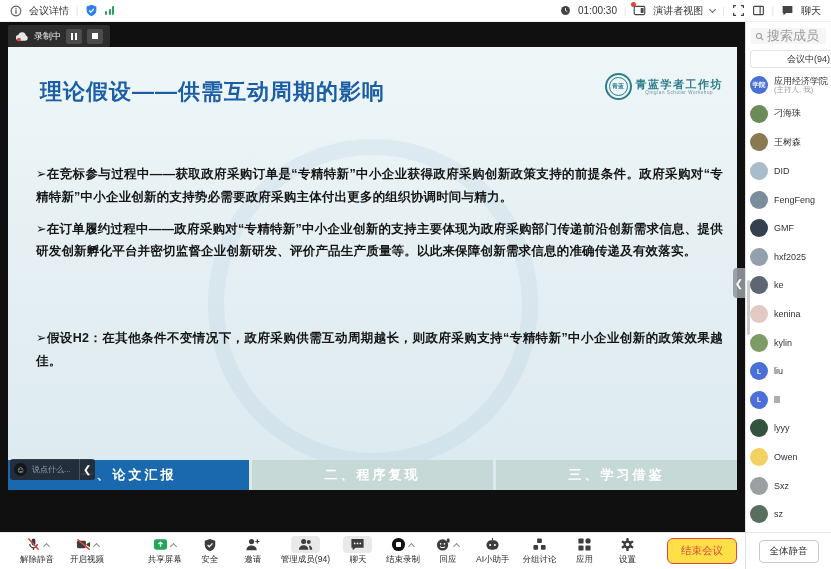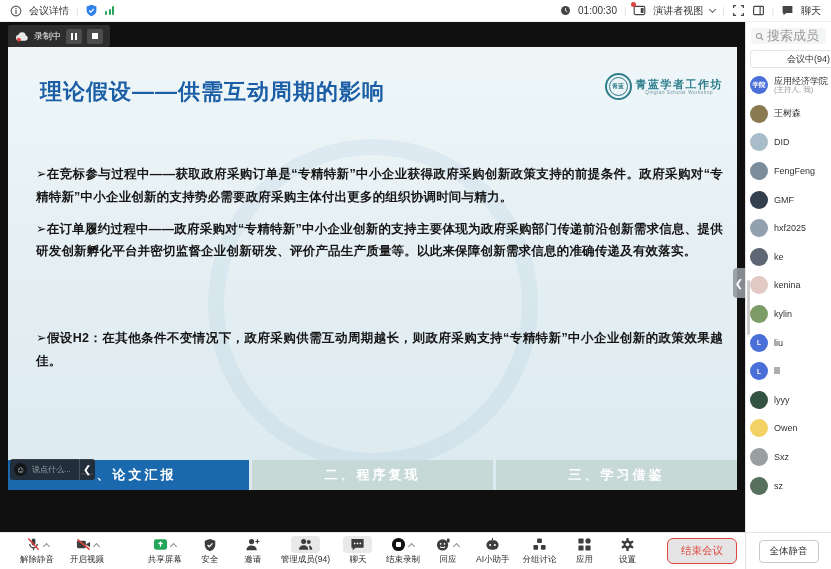--- a/index.html
+++ b/index.html
@@ -63,21 +63,21 @@
     border-radius:4px 0 0 4px; color:#fff; font-size:10px; display:flex; align-items:center;
     justify-content:center; cursor:pointer; z-index:6;}
   .toolbar { height:37px; background:#fff; border-top:1px solid #e6e6e6; display:flex;
     align-items:center; padding:0 8px; }
   .titem { display:flex; flex-direction:column; align-items:center; cursor:pointer; min-width:30px;}
   .ticrow { display:flex; align-items:center; gap:3px; height:17px; }
   .titem.hl .ticrow { background:#e9e9e9; border-radius:4px; padding:1px 7px; }
   .tlabel { font-size:8.5px; color:#2b2b2b; margin-top:1px; white-space:nowrap; }
   .tgroup { display:flex; align-items:center; gap:13px;margin-left:12px; }
   .tspacer { flex:1; }
-  .endbtn { border:1px solid #e0443e; color:#e0443e; background:#e5e5e5; border-radius:6px;
+  .endbtn { border:1px solid #e0443e; color:#e0443e; background:#fde047; border-radius:6px;
     font-size:10.5px; padding:5px 13px; cursor:pointer; white-space:nowrap;}
   .panel { width:86px; border-left:1px solid #e2e2e2; background:#fff; position:relative;
     display:flex; flex-direction:column; overflow:hidden; }
   .psearch { margin:6px 5px 3px; height:16px; display:flex; align-items:center; gap:3px;
     background:#f4f5f6; border-radius:3px; padding:0 4px; cursor:text;}
   .psearch .ph { color:#9a9a9a; font-size:13px; }
   .phead { margin:3px 0 3px 4px; height:18px; border:1px solid #e4e4e4; border-radius:4px 0 0 4px;
     border-right:none; display:flex; align-items:center; justify-content:flex-end;
     font-size:9px; color:#333; padding-right:1px; cursor:pointer;}
   .plist { flex:1; overflow:hidden; }
@@ -407,20 +407,24 @@
     <div class="phead">会议中(94)</div>
     <div class="plist">
       <div class="prow">
         <span class="pav" style="background: rgb(74, 111, 216);">学院</span>
         <span class="pmeta">
           <span class="pname">应用经济学院</span>
           <span class="psub">(主持人, 我)</span>
         </span>
       </div>
       <div class="prow">
+        <span class="pav" style="background: rgb(108, 139, 90);"></span>
+        <span class="pname">刁海珠</span>
+      </div>
+      <div class="prow">
         <span class="pav" style="background: rgb(138, 122, 82);"></span>
         <span class="pname">王树森</span>
       </div>
       <div class="prow">
         <span class="pav" style="background: rgb(168, 189, 201);"></span>
         <span class="pname">DID</span>
       </div>
       <div class="prow">
         <span class="pav" style="background: rgb(123, 141, 155);"></span>
         <span class="pname">FengFeng</span>

